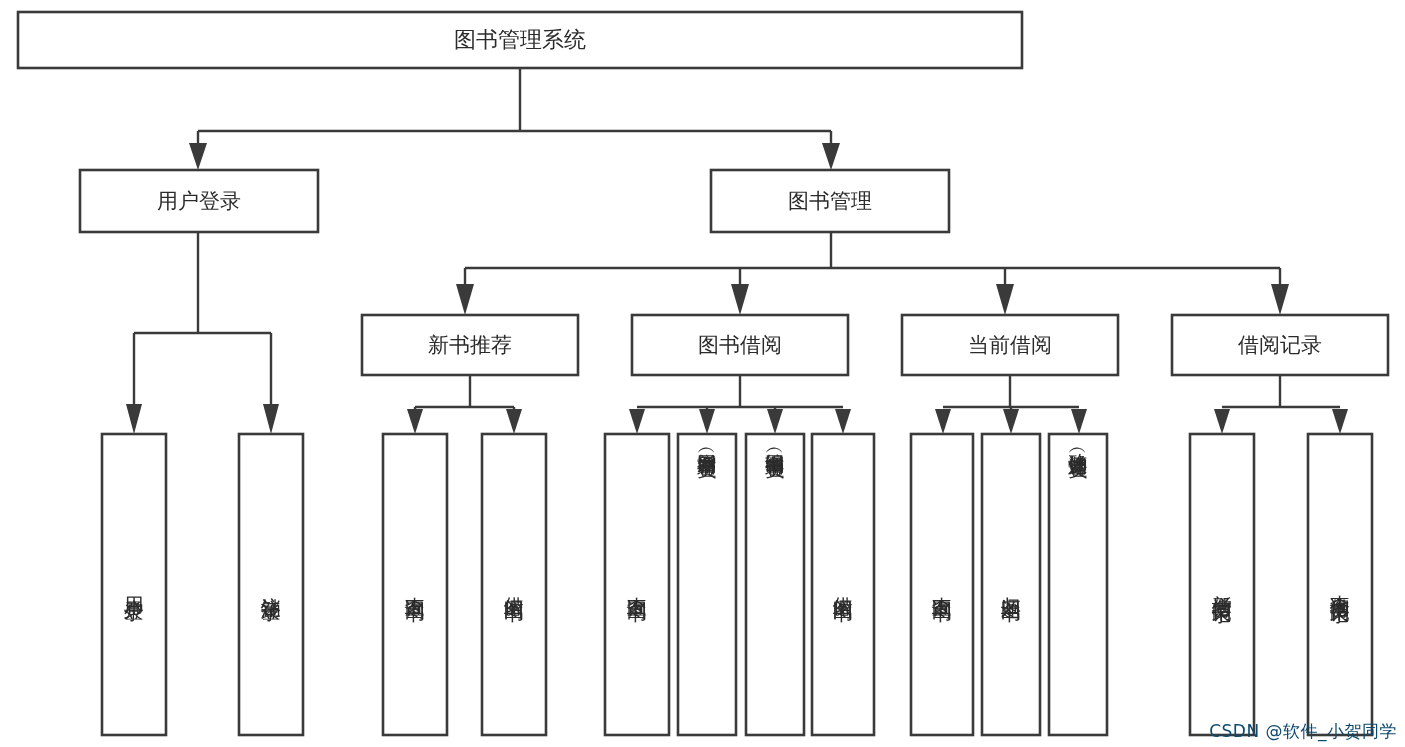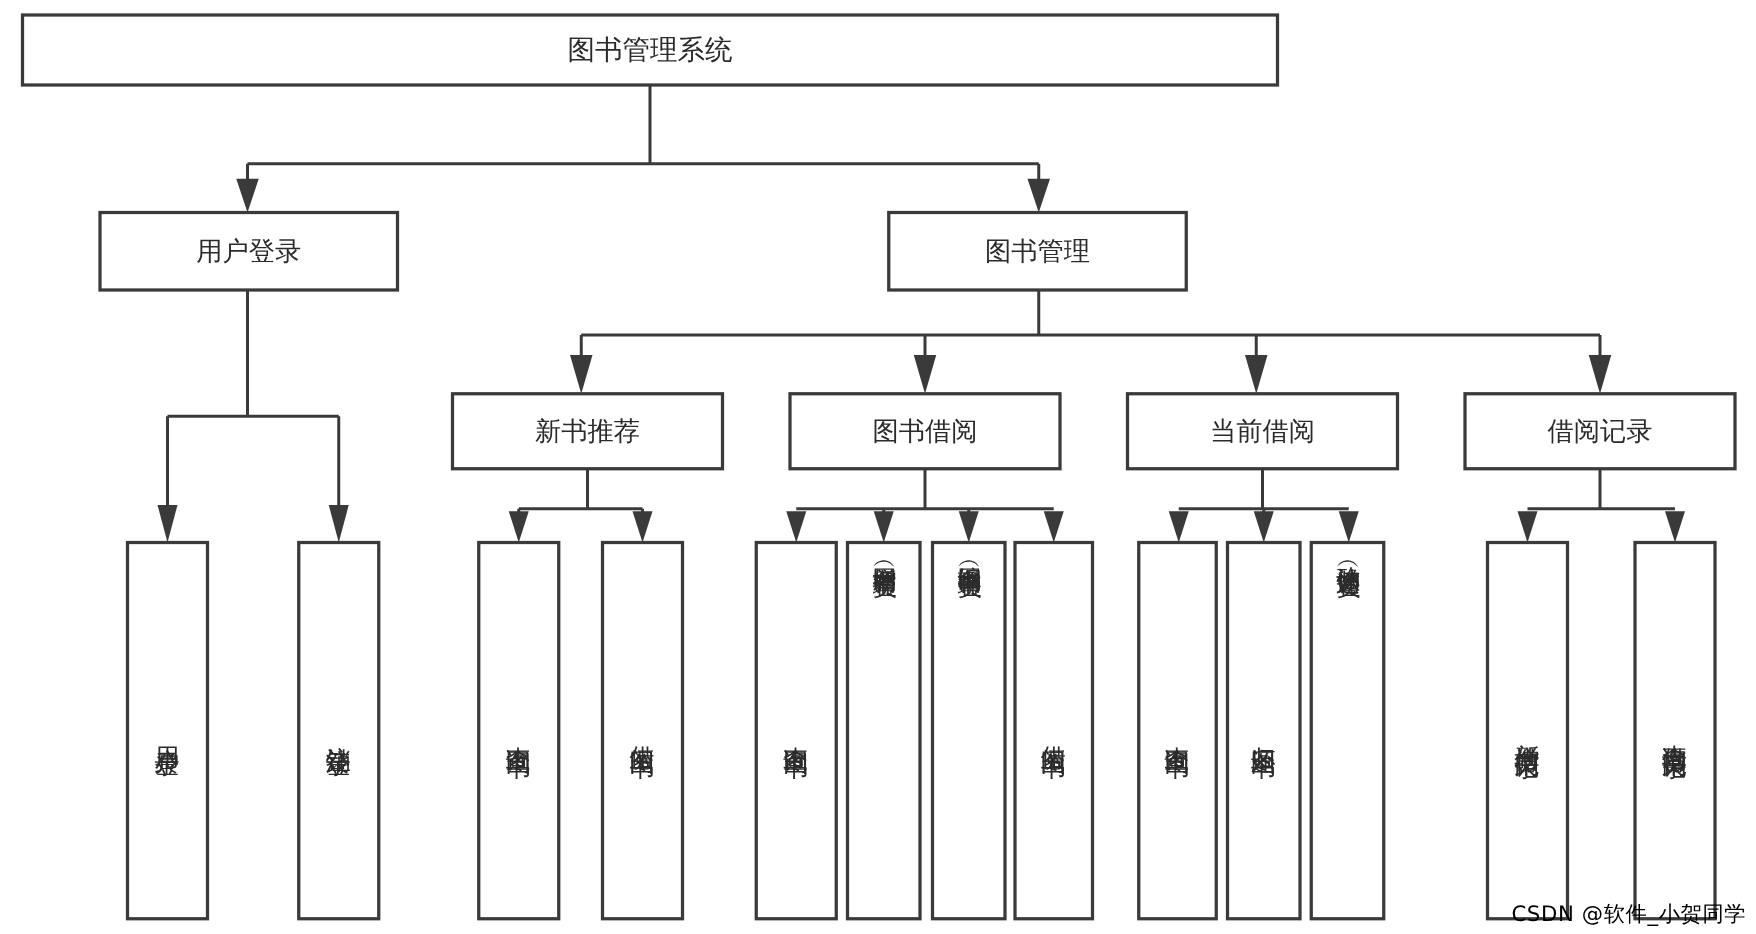--- a/index.html
+++ b/index.html
@@ -71,21 +71,21 @@
     color: #2b2b2b;
     white-space: nowrap;
     text-align: center;
   }
   .watermark {
     position: absolute;
     right: 8px;
     bottom: 4px;
     font-family: "DejaVu Sans", "Liberation Sans", sans-serif;
     font-size: 17px;
-    color: #000000;
+    color: #0c4a6e;
     letter-spacing: 0.5px;
     user-select: none;
   }
 </style>
 </head>
 <body>
 
 <div id="diagram-root">
 
   <svg class="diagram-canvas" viewBox="0 0 1405 747" xmlns="http://www.w3.org/2000/svg">

